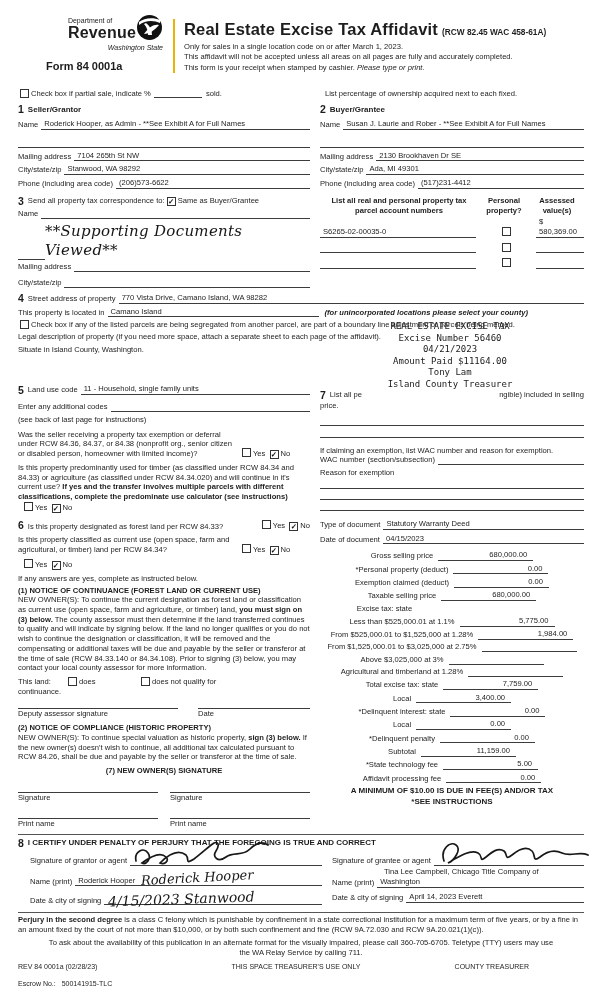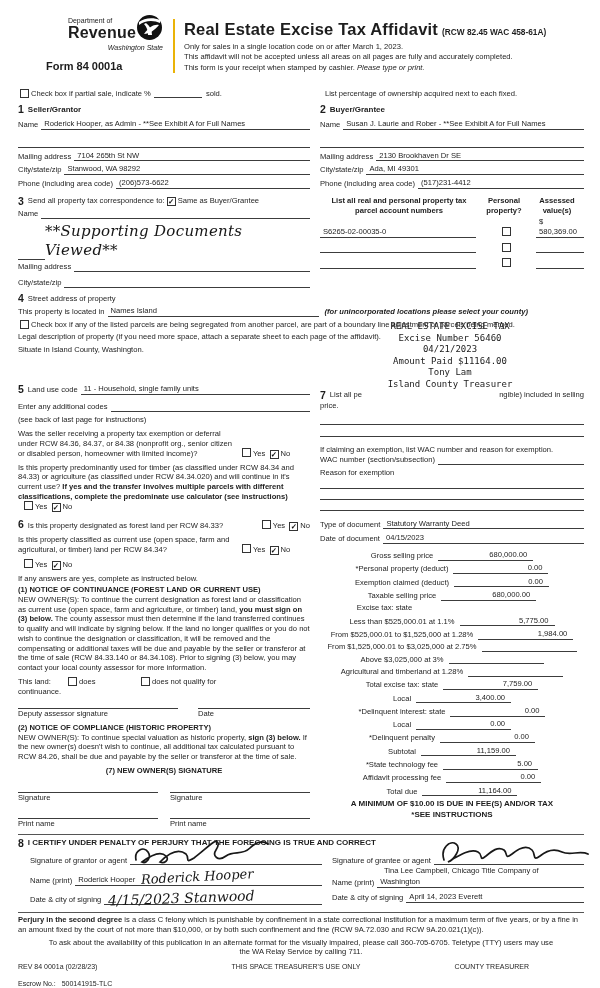--- a/index.html
+++ b/index.html
@@ -197,24 +197,25 @@
         <span class="pchk"><span class="cb"></span></span>
         <span class="pval"></span>
       </div>
     </div>
   </div>
 
   <div style="margin-top:2px">
     <div class="fl">
         <span class="secnum">4</span>
       <span class="lbl">Street address of property</span>
+      <span class="uv">770 Vista Drive, Camano Island, WA 98282</span>
     </div>
     <div class="fl">
       <span class="lbl">This property is located in</span>
-      <span style="width:205px;border-bottom:1px solid #3c3c3c;padding:0 3px">Names Island</span>
+      <span style="width:205px;border-bottom:1px solid #3c3c3c;padding:0 3px">Camano Island</span>
       <span class="bold it" style="padding-left:6px">(for unincorporated locations please select your county)</span>
     </div>
     <div class="row" style="margin-top:2px">
         <span class="cb"></span>
       <span>Check box if any of the listed parcels are being segregated from another parcel, are part of a boundary line adjustment or parcels being merged.</span>
       </div>
     <div style="margin-top:2px">Legal description of property (if you need more space, attach a separate sheet to each page of the affidavit).</div>
     <div style="margin-top:3px">Situate in Island County, Washington.</div>
   </div>
 
@@ -398,24 +399,20 @@
             <span class="taxl">Subtotal</span>
             <span class="taxv">11,159.00</span>
           </div>
         <div class="taxrow">
             <span class="taxl">*State technology fee</span>
             <span class="taxv">5.00</span>
           </div>
         <div class="taxrow">
             <span class="taxl">Affidavit processing fee</span>
             <span class="taxv">0.00</span>
-          </div>
-        <div class="taxrow">
-            <span class="taxl">Total due</span>
-            <span class="taxv">11,164.00</span>
           </div>
       </div>
       <div class="bold" style="text-align:center;margin-top:3px;font-size:8px">A MINIMUM OF $10.00 IS DUE IN FEE(S) AND/OR TAX</div>
       <div class="bold" style="text-align:center;font-size:8px">*SEE INSTRUCTIONS</div>
     </div>
   </div>
 
   <div style="border-top:1px solid #555;margin-top:5px;padding-top:3px">
     <div class="fl" style="margin-bottom:2px">
       <span class="secnum">8</span>

